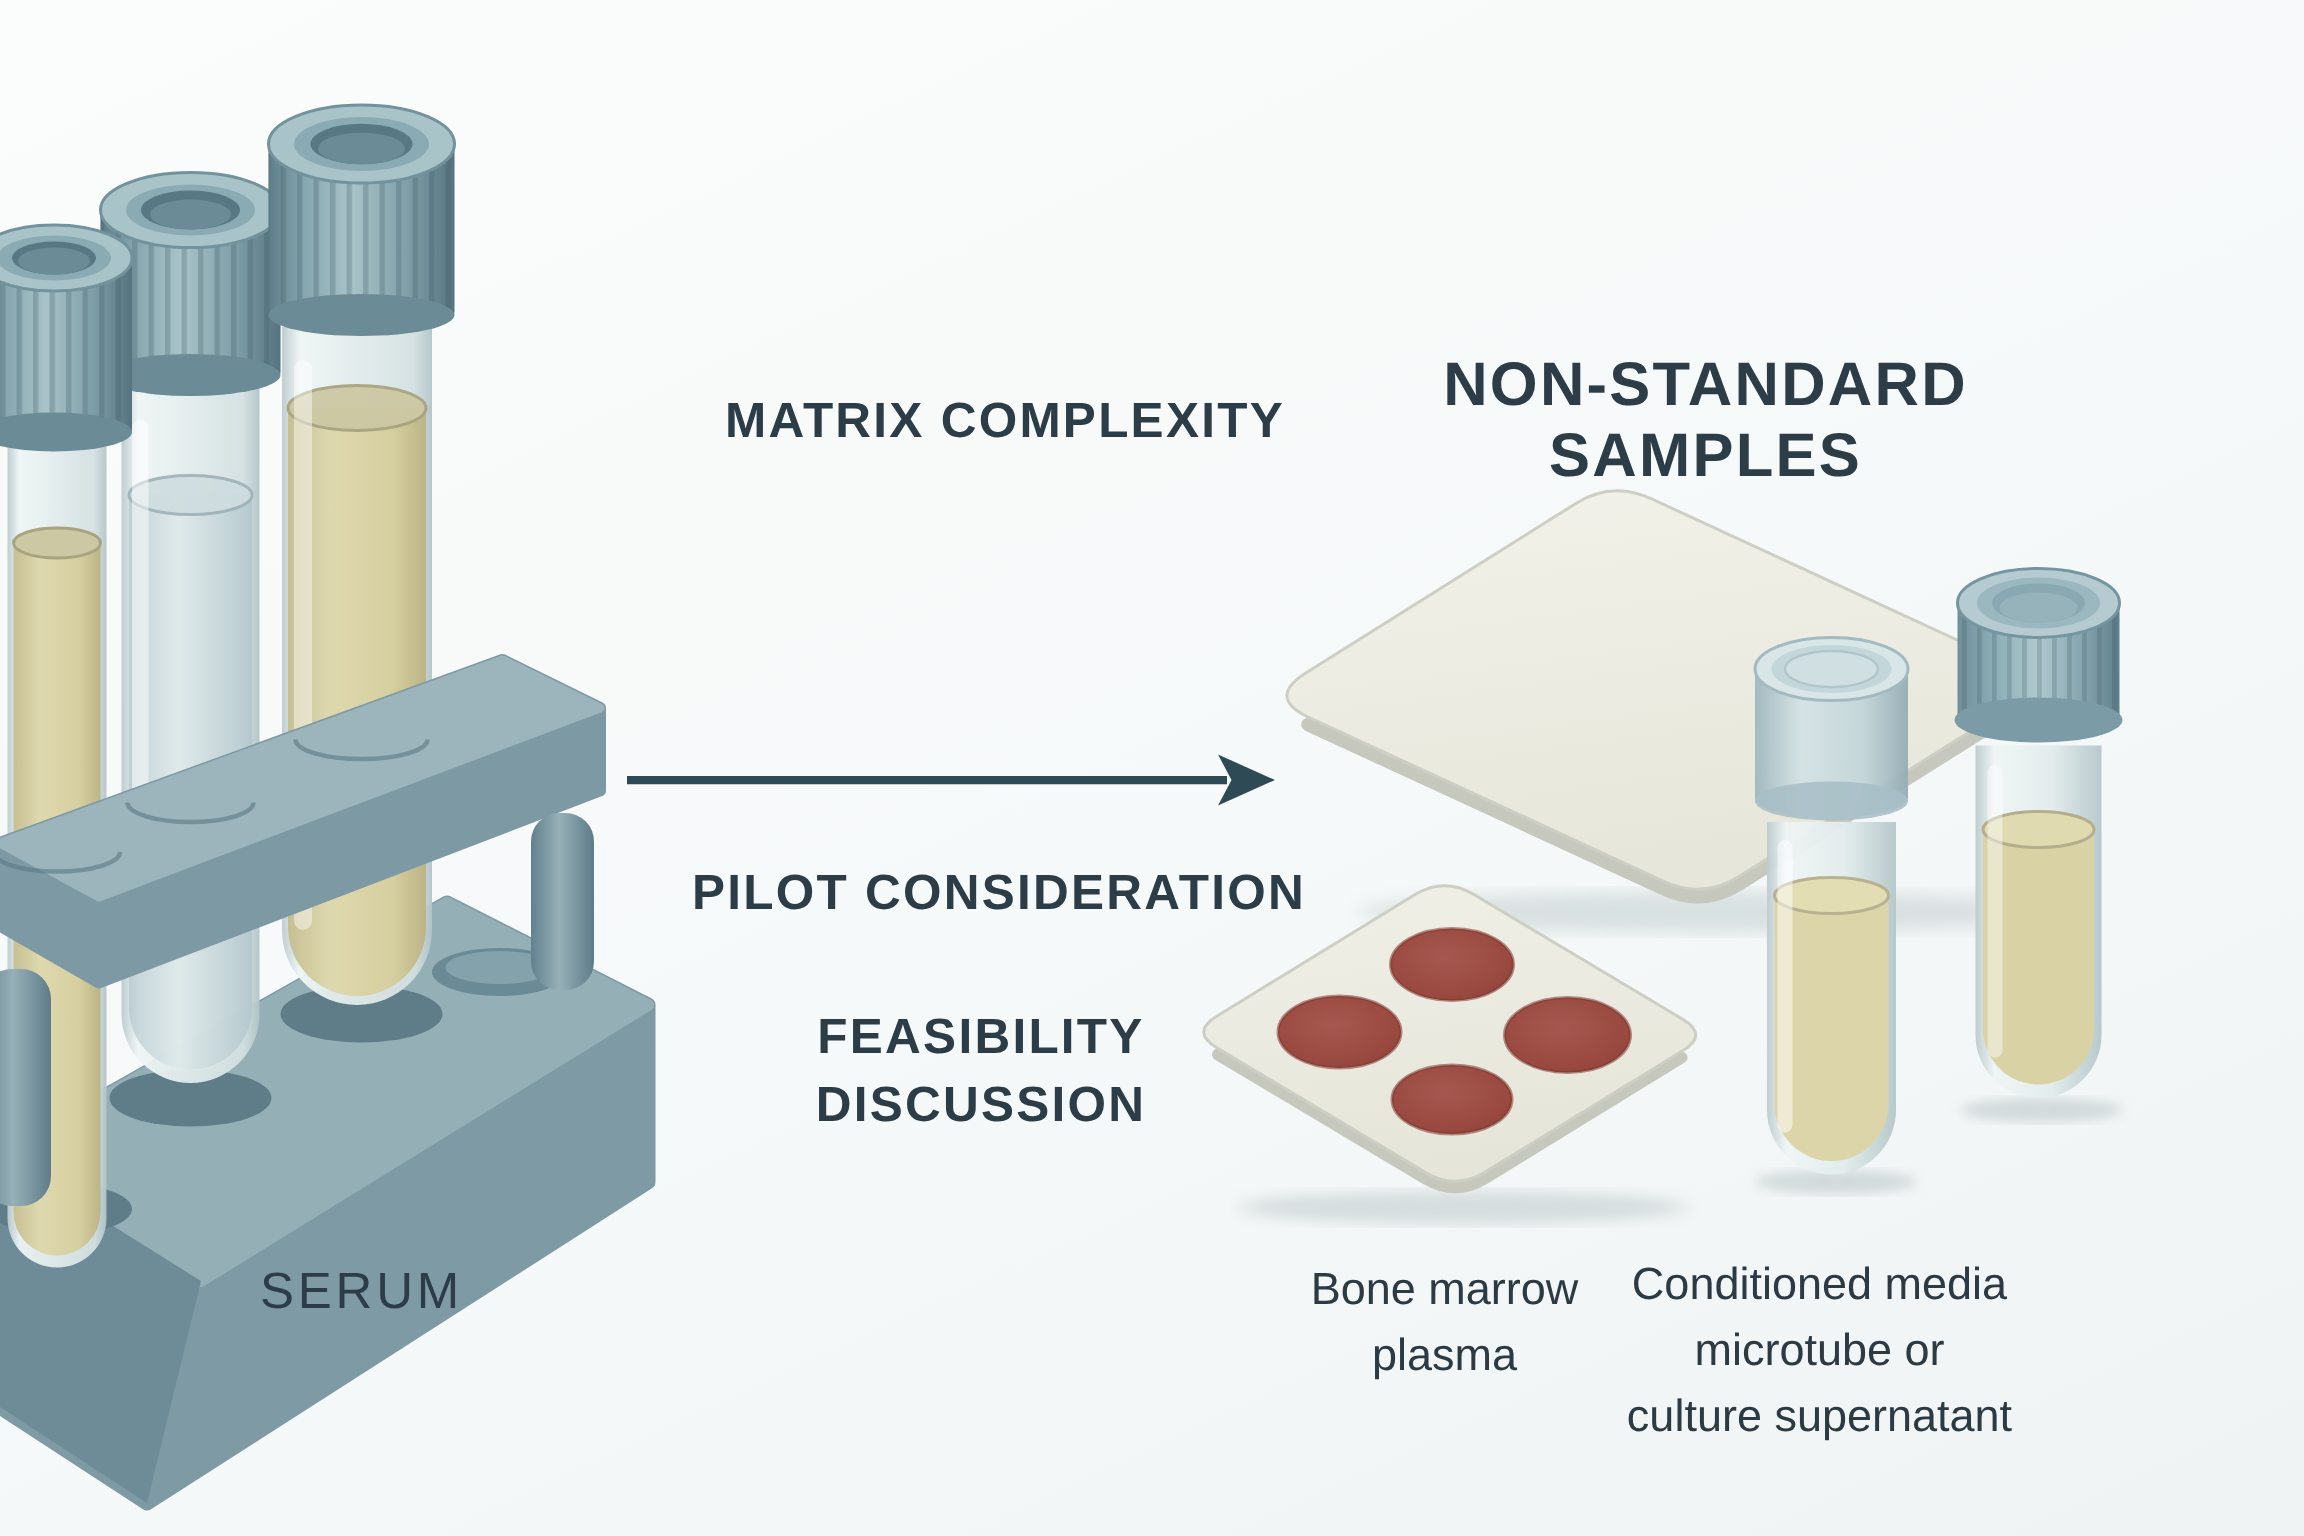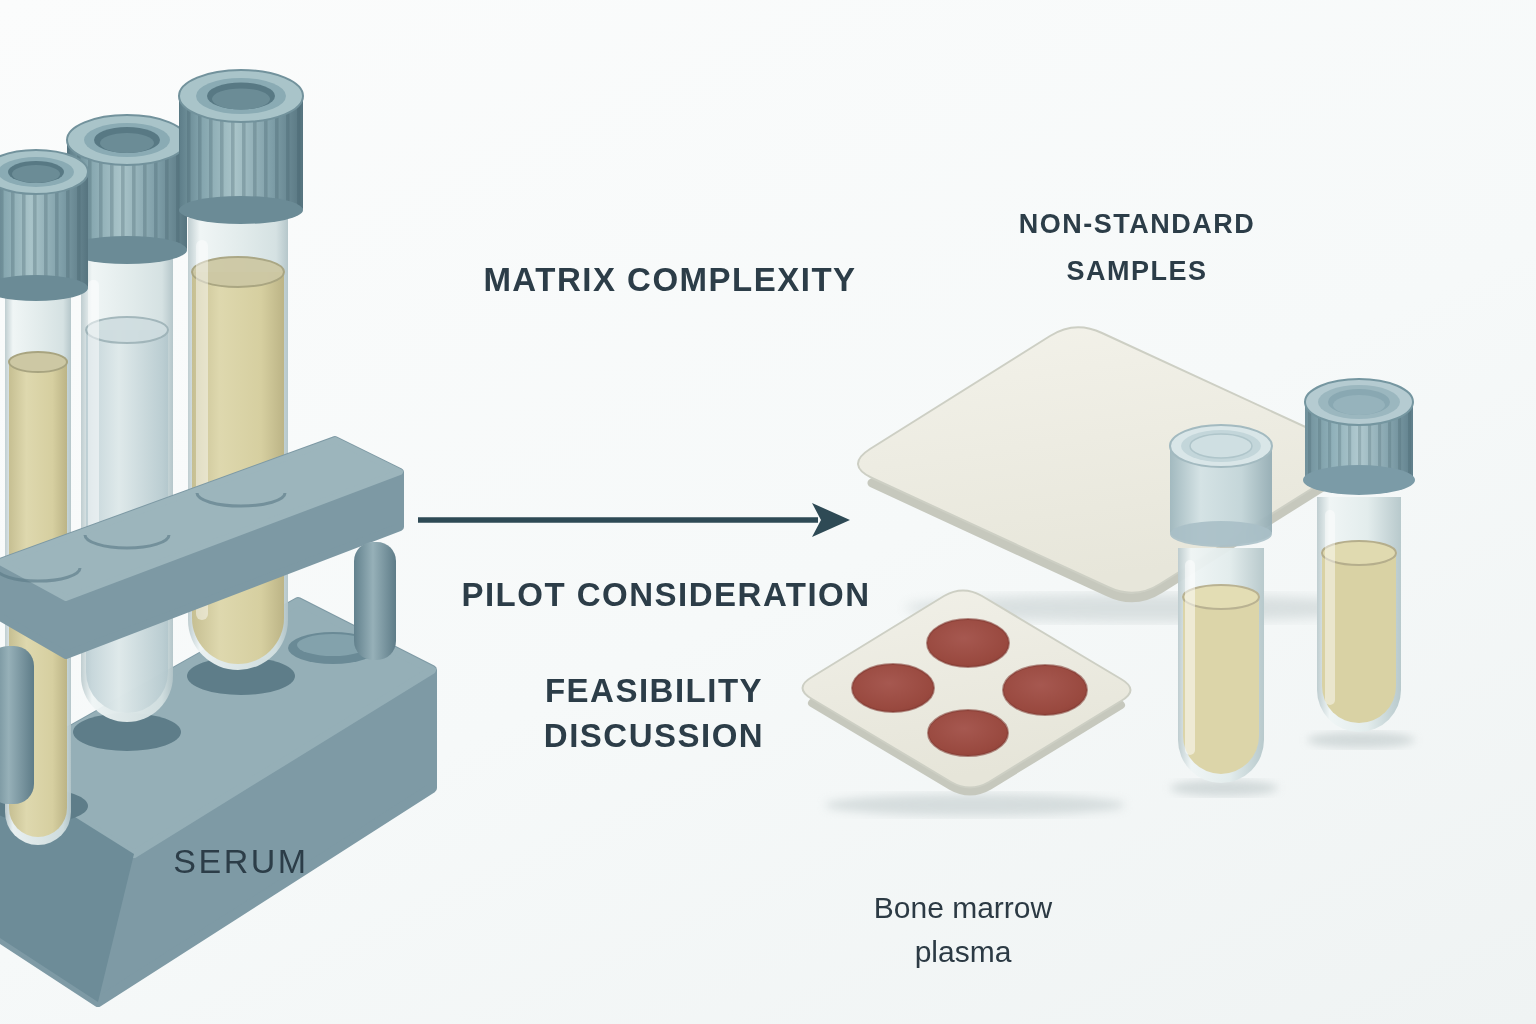--- a/index.html
+++ b/index.html
@@ -4,23 +4,23 @@
 <style>
   html,body{margin:0;padding:0;}
   body{width:1536px;height:1024px;overflow:hidden;
        font-family:"Liberation Sans",sans-serif;}
   .canvas{position:relative;width:1536px;height:1024px;
           background:linear-gradient(155deg,#fbfcfc 0%,#f6f9f9 55%,#eff3f3 100%);}
   svg{position:absolute;display:block;}
   .lbl{position:absolute;color:#2c3d48;white-space:pre-line;text-align:center;
        transform:translateX(-50%);}
   .h{font-weight:700;font-size:33px;line-height:45px;letter-spacing:1.5px;}
-  .h2{font-weight:700;font-size:27px;line-height:47px;letter-spacing:1.5px;}
+  .h2{font-weight:700;font-size:41px;line-height:47px;letter-spacing:1.5px;margin-top:32px;}
   .serum{font-weight:400;font-size:34px;letter-spacing:2.5px;}
-  .c{font-weight:400;font-size:30px;line-height:44px;color:#2c3a44;margin-top:48px;}
+  .c{font-weight:400;font-size:30px;line-height:44px;color:#2c3a44;}
 </style>
 </head>
 <body>
 
 <div class="canvas">
 
   <svg style="left:0;top:0" width="460" height="1024" viewBox="0 0 460 1024">
     <defs>
       <linearGradient id="capG" x1="0" y1="0" x2="1" y2="0">
         <stop offset="0" stop-color="#5d7d88"></stop>
@@ -247,14 +247,17 @@
       <ellipse cx="71" cy="50" rx="54" ry="23" fill="#b5cbd1" stroke="#7596a0" stroke-width="2"></ellipse>
       <ellipse cx="71" cy="50" rx="41" ry="17" fill="#9bb7bf"></ellipse>
       <ellipse cx="71" cy="50" rx="31" ry="13" fill="#89a8b2"></ellipse>
       <ellipse cx="71" cy="53" rx="26" ry="10" fill="#96b3bc"></ellipse>
     </g>
   </svg>
 
   <div class="lbl serum" style="left:241px;top:842px">SERUM</div>
   <div class="lbl c" style="left:963px;top:838px">Bone marrow
 plasma</div>
+  <div class="lbl c" style="left:1213px;top:835px">Conditioned media
+microtube or
+culture supernatant</div>
 
 </div>
 
 </body></html>

